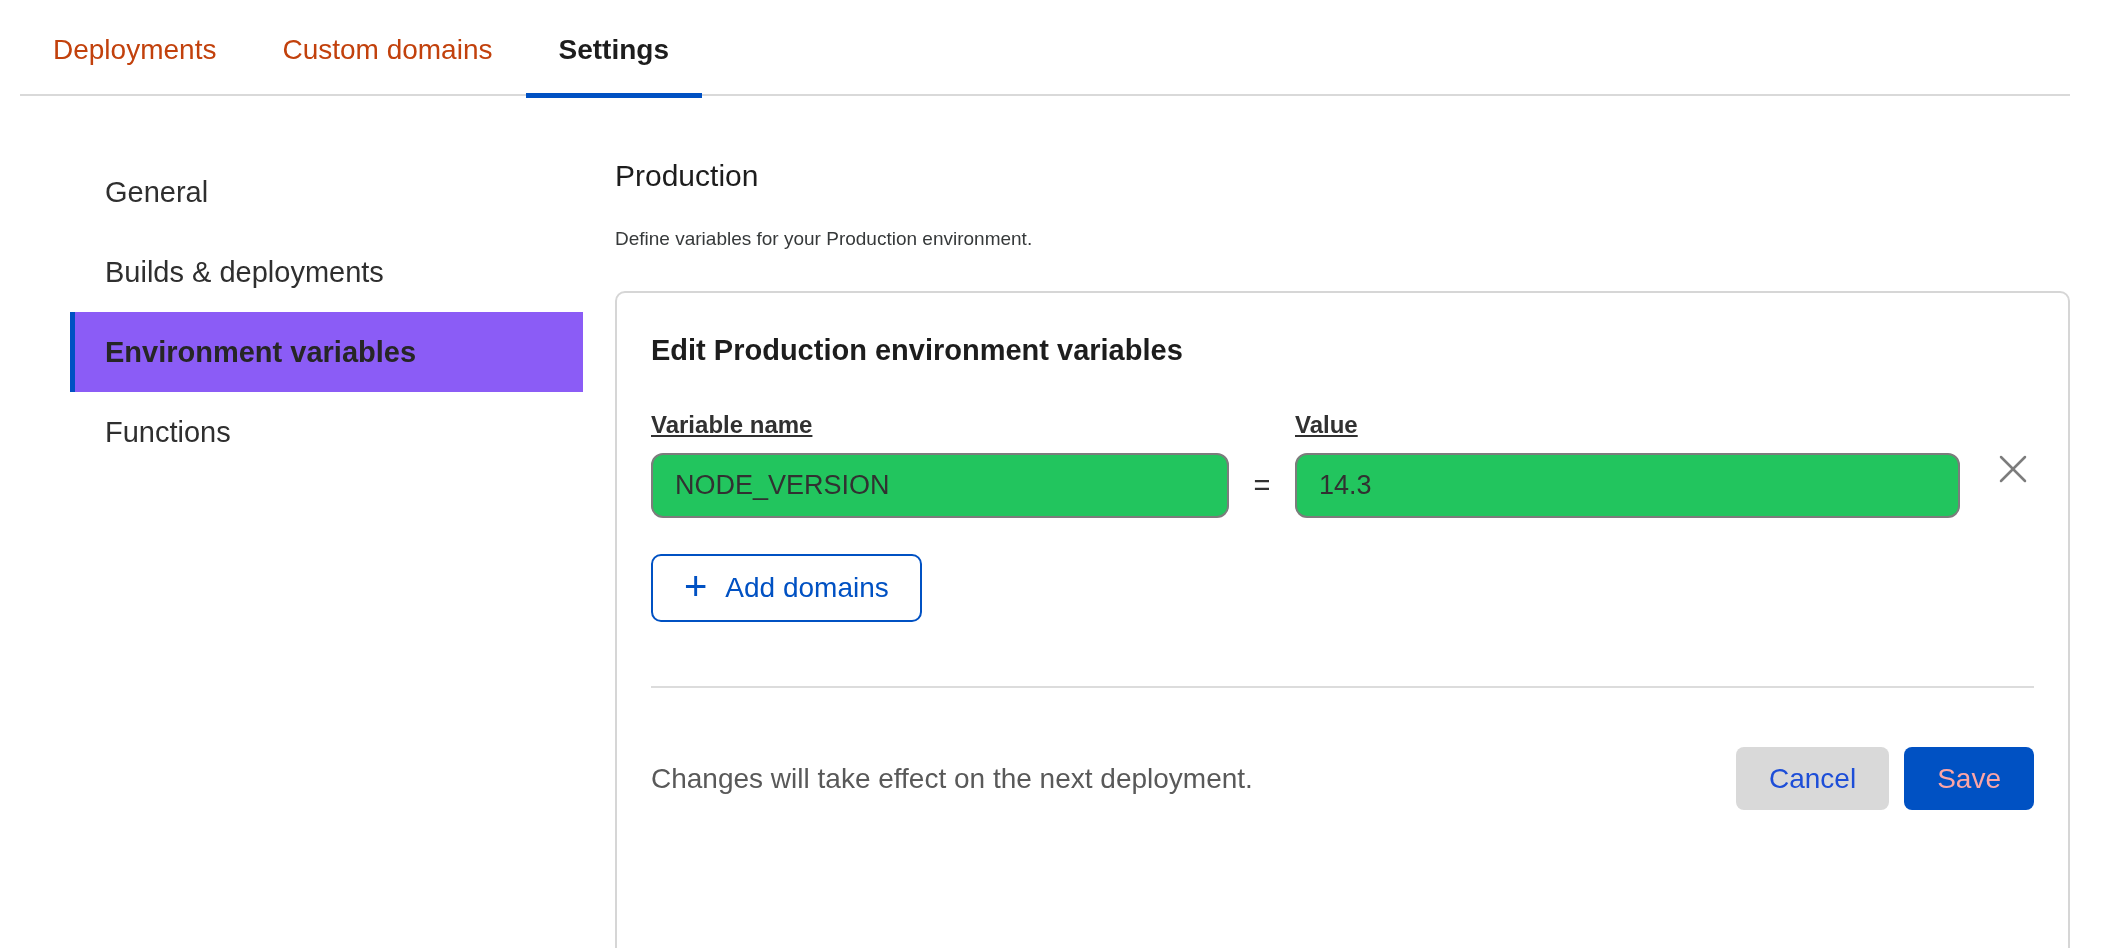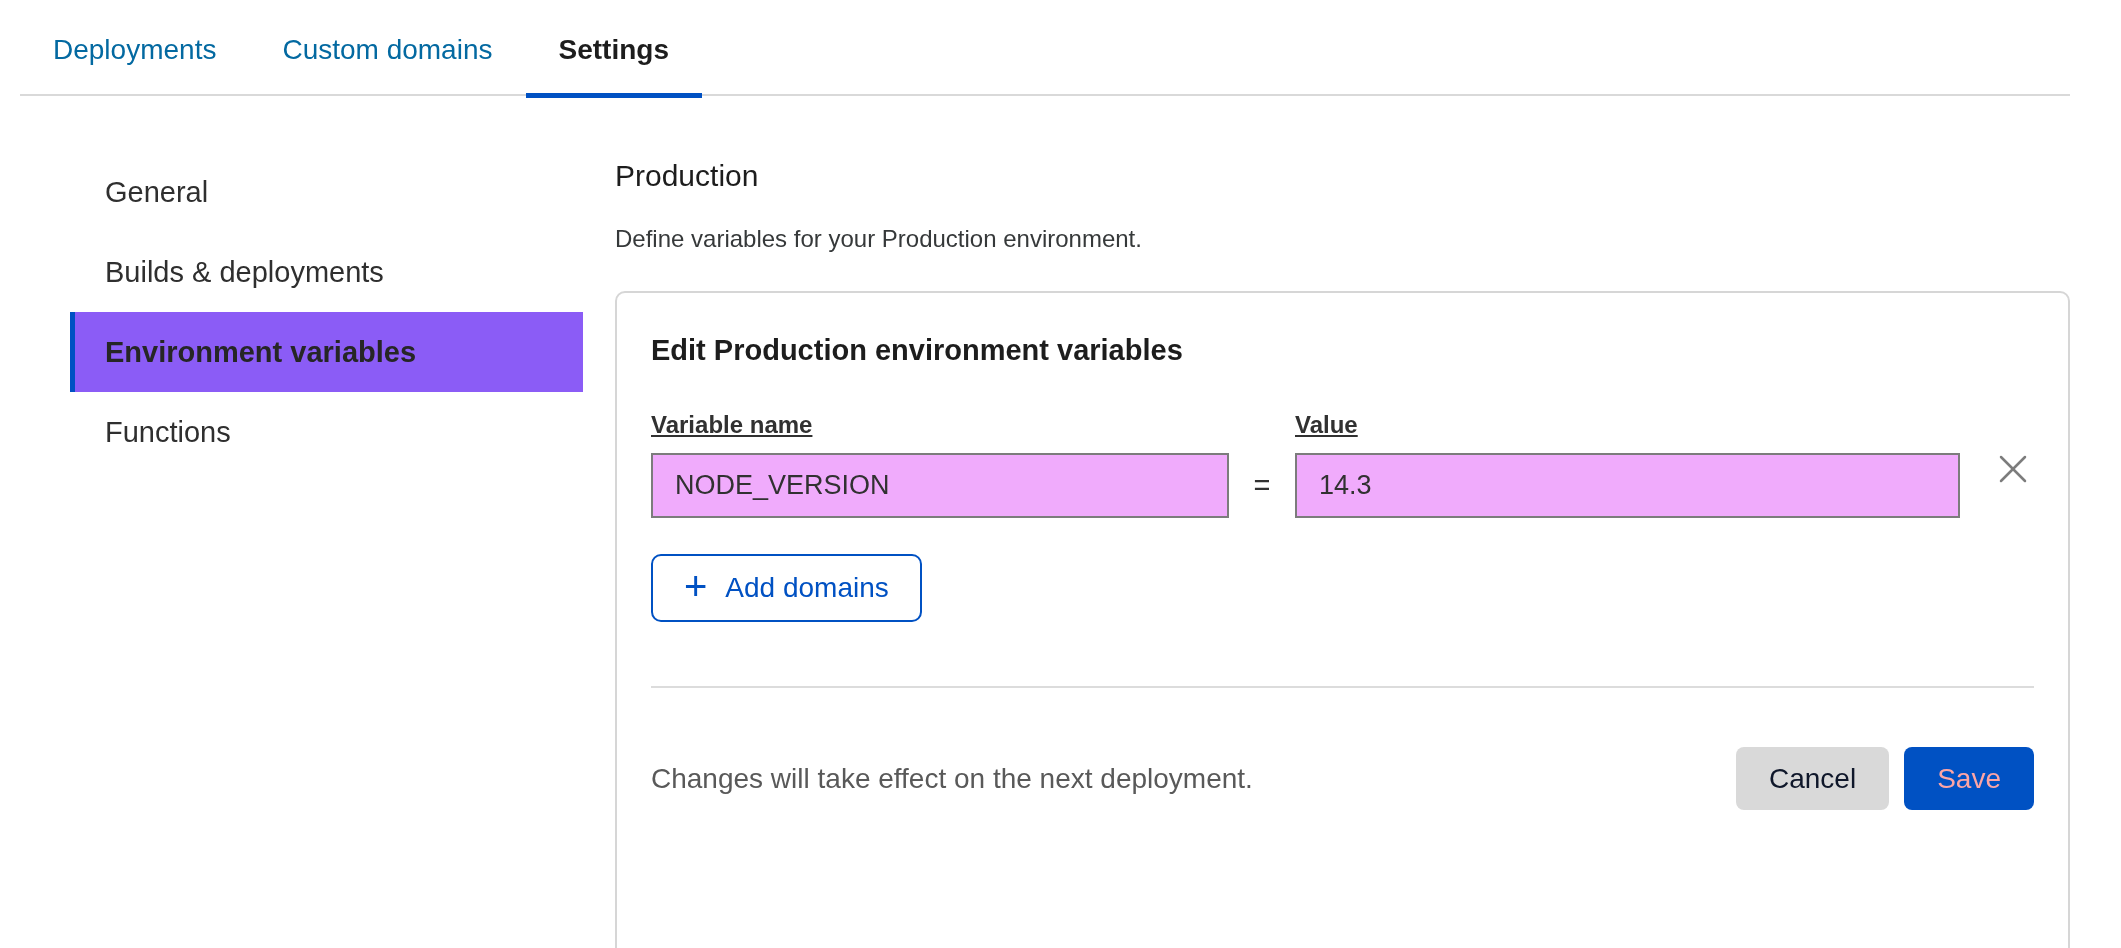--- a/index.html
+++ b/index.html
@@ -17,21 +17,21 @@
     margin-left: 20px;
     width: 2050px;
     padding-top: 34px;
     border-bottom: 2px solid #d9d9d9;
     display: flex;
   }
   .tab {
     padding: 0 33px 28px 33px;
     font-size: 28px;
     line-height: 32px;
-    color: #0369a1;
+    color: #c2410c;
     cursor: pointer;
     position: relative;
     white-space: nowrap;
   }
   .tab.active {
     font-weight: 700;
     color: #1d1d1d;
   }
   .tab.active::after {
     content: "";
@@ -75,21 +75,21 @@
   .main { flex: 1; margin-left: 22px; margin-right: 51px; }
   .page-title {
     margin: 6px 0 0 0;
     font-size: 30px;
     line-height: 35px;
     font-weight: 400;
     color: #1d1d1d;
   }
   .page-subtitle {
     margin: 29px 0 0 0;
-    font-size: 24px;
+    font-size: 19px;
     line-height: 33px;
     color: #36393a;
   }
 
   
   .card {
     margin-top: 36px;
     height: 676px;
     border: 2px solid #d6d6d6;
     border-radius: 10px;
@@ -117,25 +117,25 @@
   .field-label.name-col { width: 644px; }
 
   .var-row {
     display: flex;
     align-items: center;
     margin-top: 14px;
   }
   .tb {
     height: 65px;
     border: 2px solid #7c7c7c;
-    border-radius: 0;
+    border-radius: 12px;
     font-size: 27px;
     padding: 0 22px;
     color: #313131;
-    background: #f0abfc;
+    background: #22c55e;
     font-family: inherit;
     outline: none;
   }
   .name-input { width: 578px; flex: none; }
   .equals {
     width: 66px;
     flex: none;
     text-align: center;
     font-size: 29px;
     color: #313131;
@@ -192,21 +192,21 @@
   .footer-actions { display: flex; align-items: center; }
   .btn {
     height: 63px;
     padding: 0 33px;
     border: none;
     border-radius: 8px;
     font-size: 28px;
     font-family: inherit;
     cursor: pointer;
   }
-  .btn-cancel { background: #d9d9d9; color: #0f172a; margin-right: 15px; }
+  .btn-cancel { background: #d9d9d9; color: #1d4ed8; margin-right: 15px; }
   .btn-save   { background: #0051c3; color: #fca5a5; }
 </style>
 </head>
 <body>
 
 <nav class="tabbar">
   <div class="tab">Deployments</div>
   <div class="tab">Custom domains</div>
   <div class="tab active">Settings</div>
 </nav>

